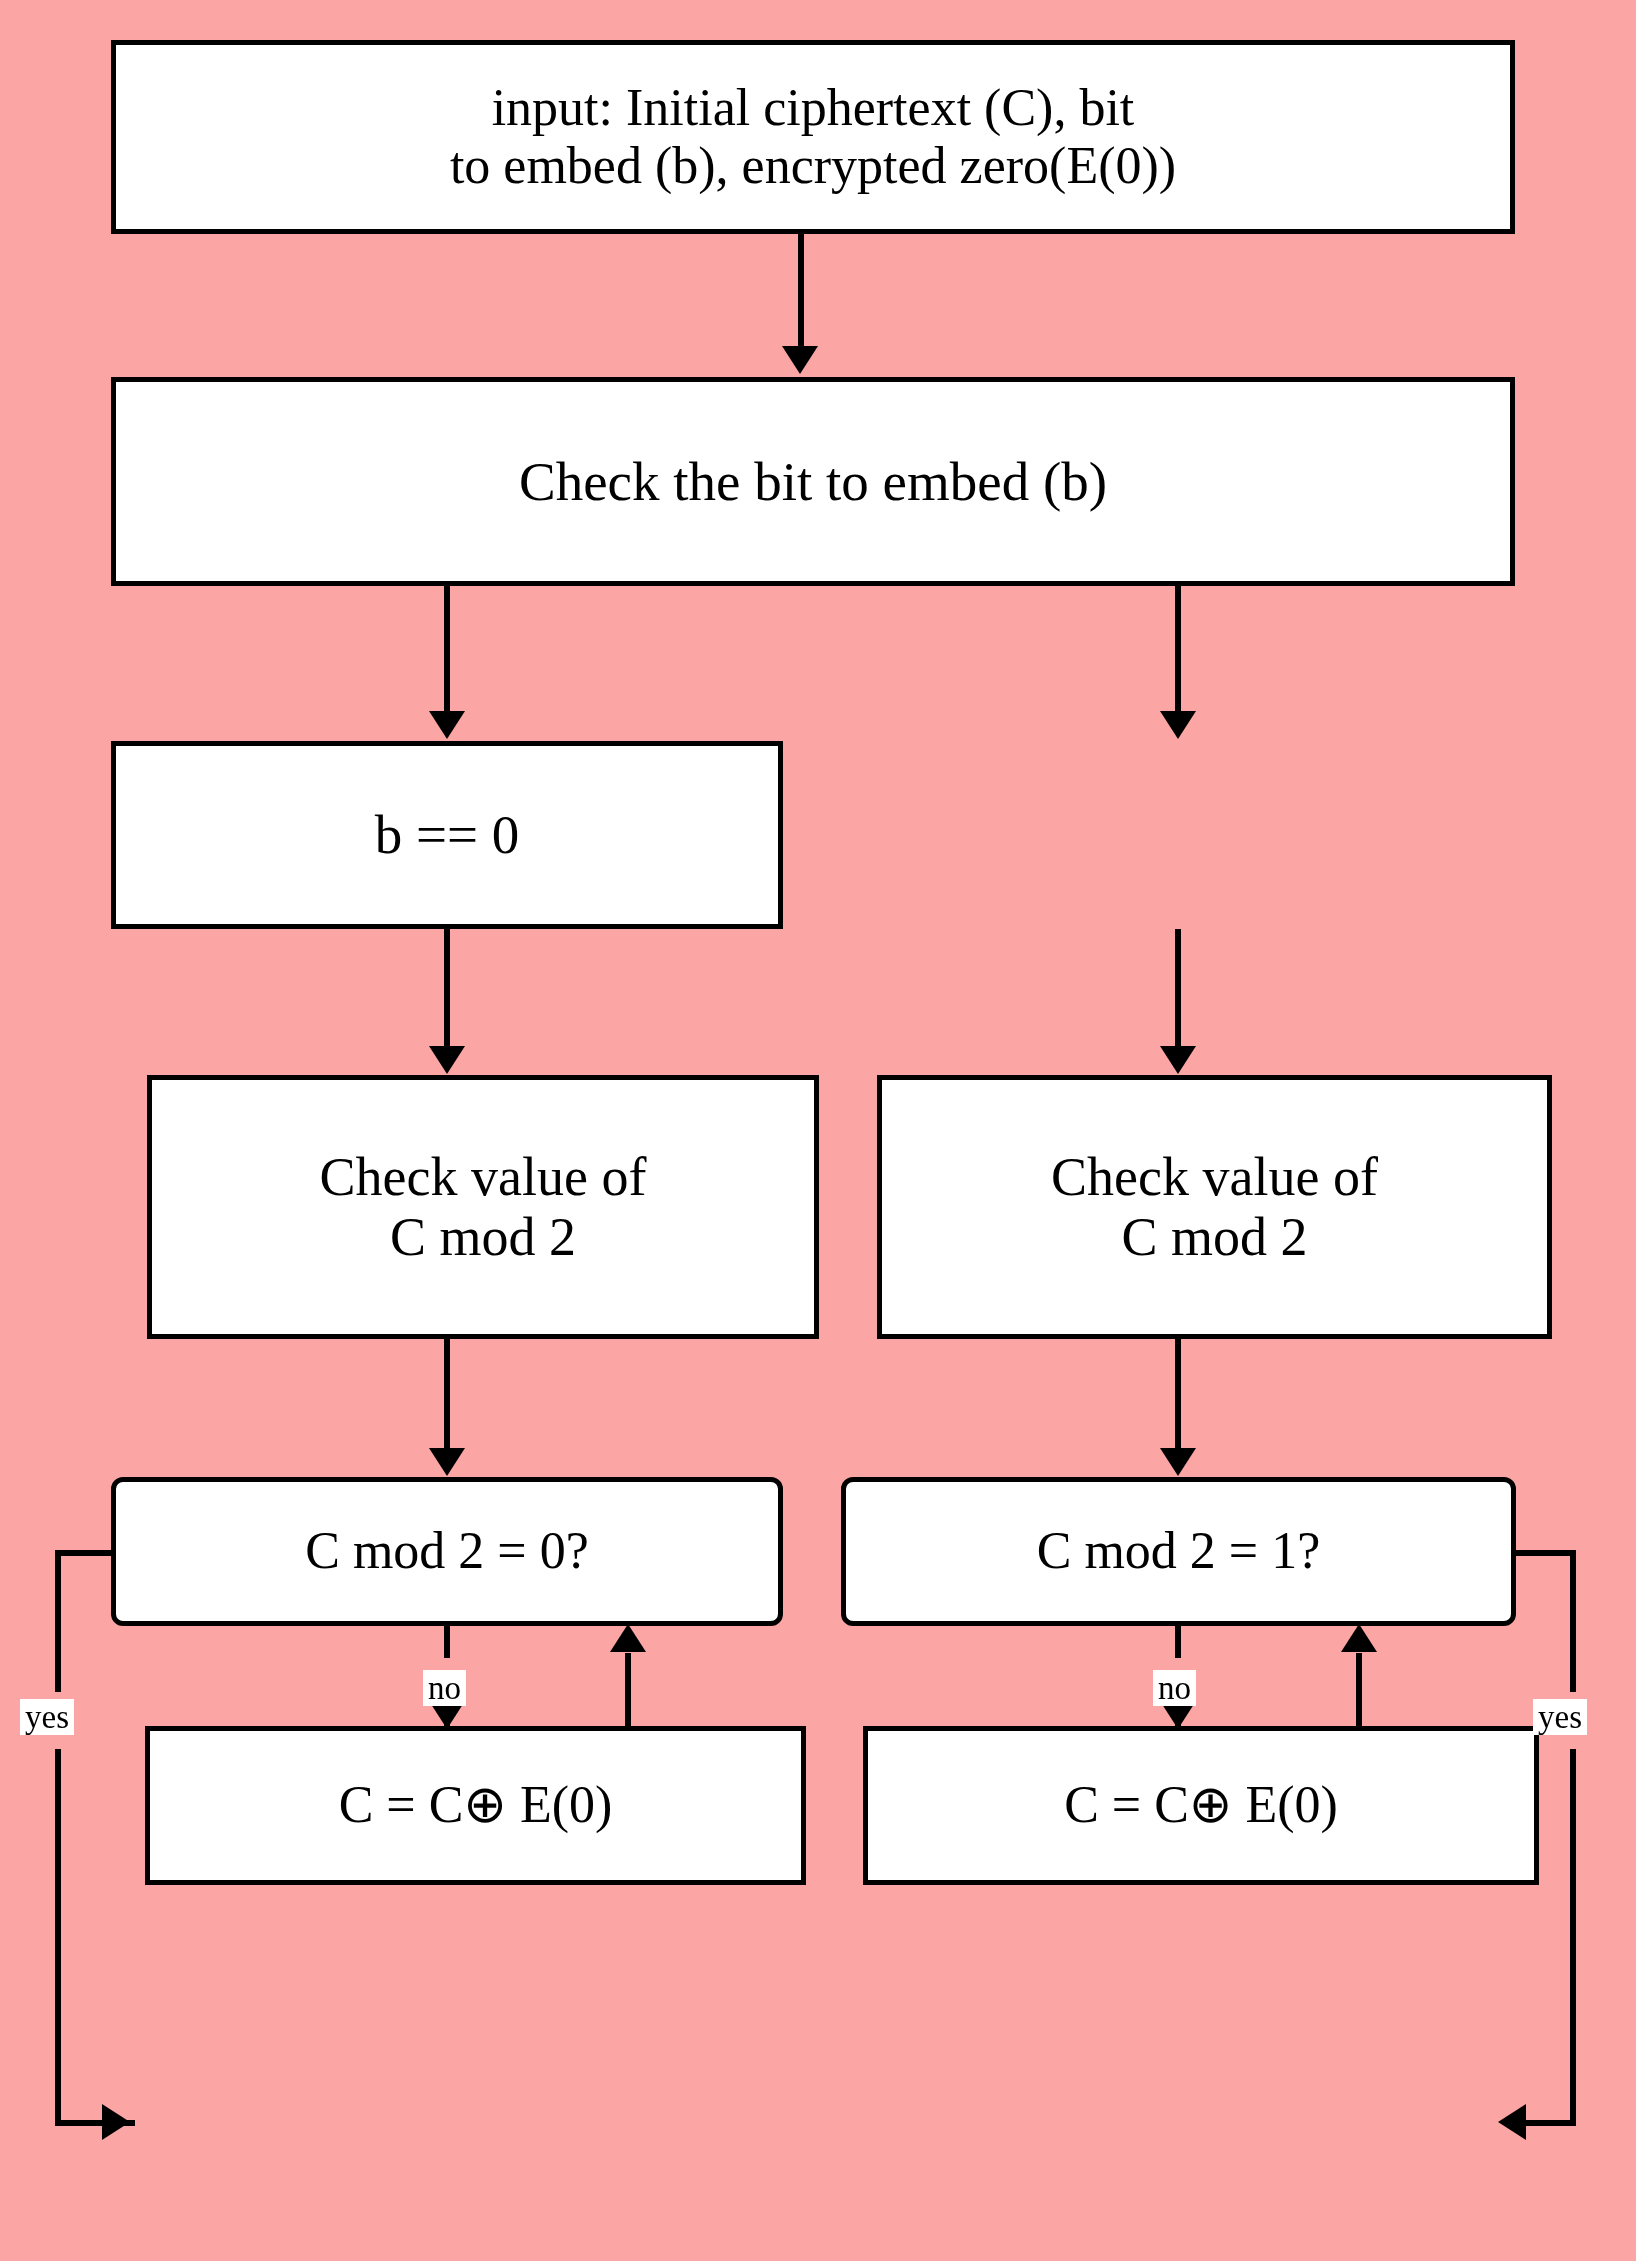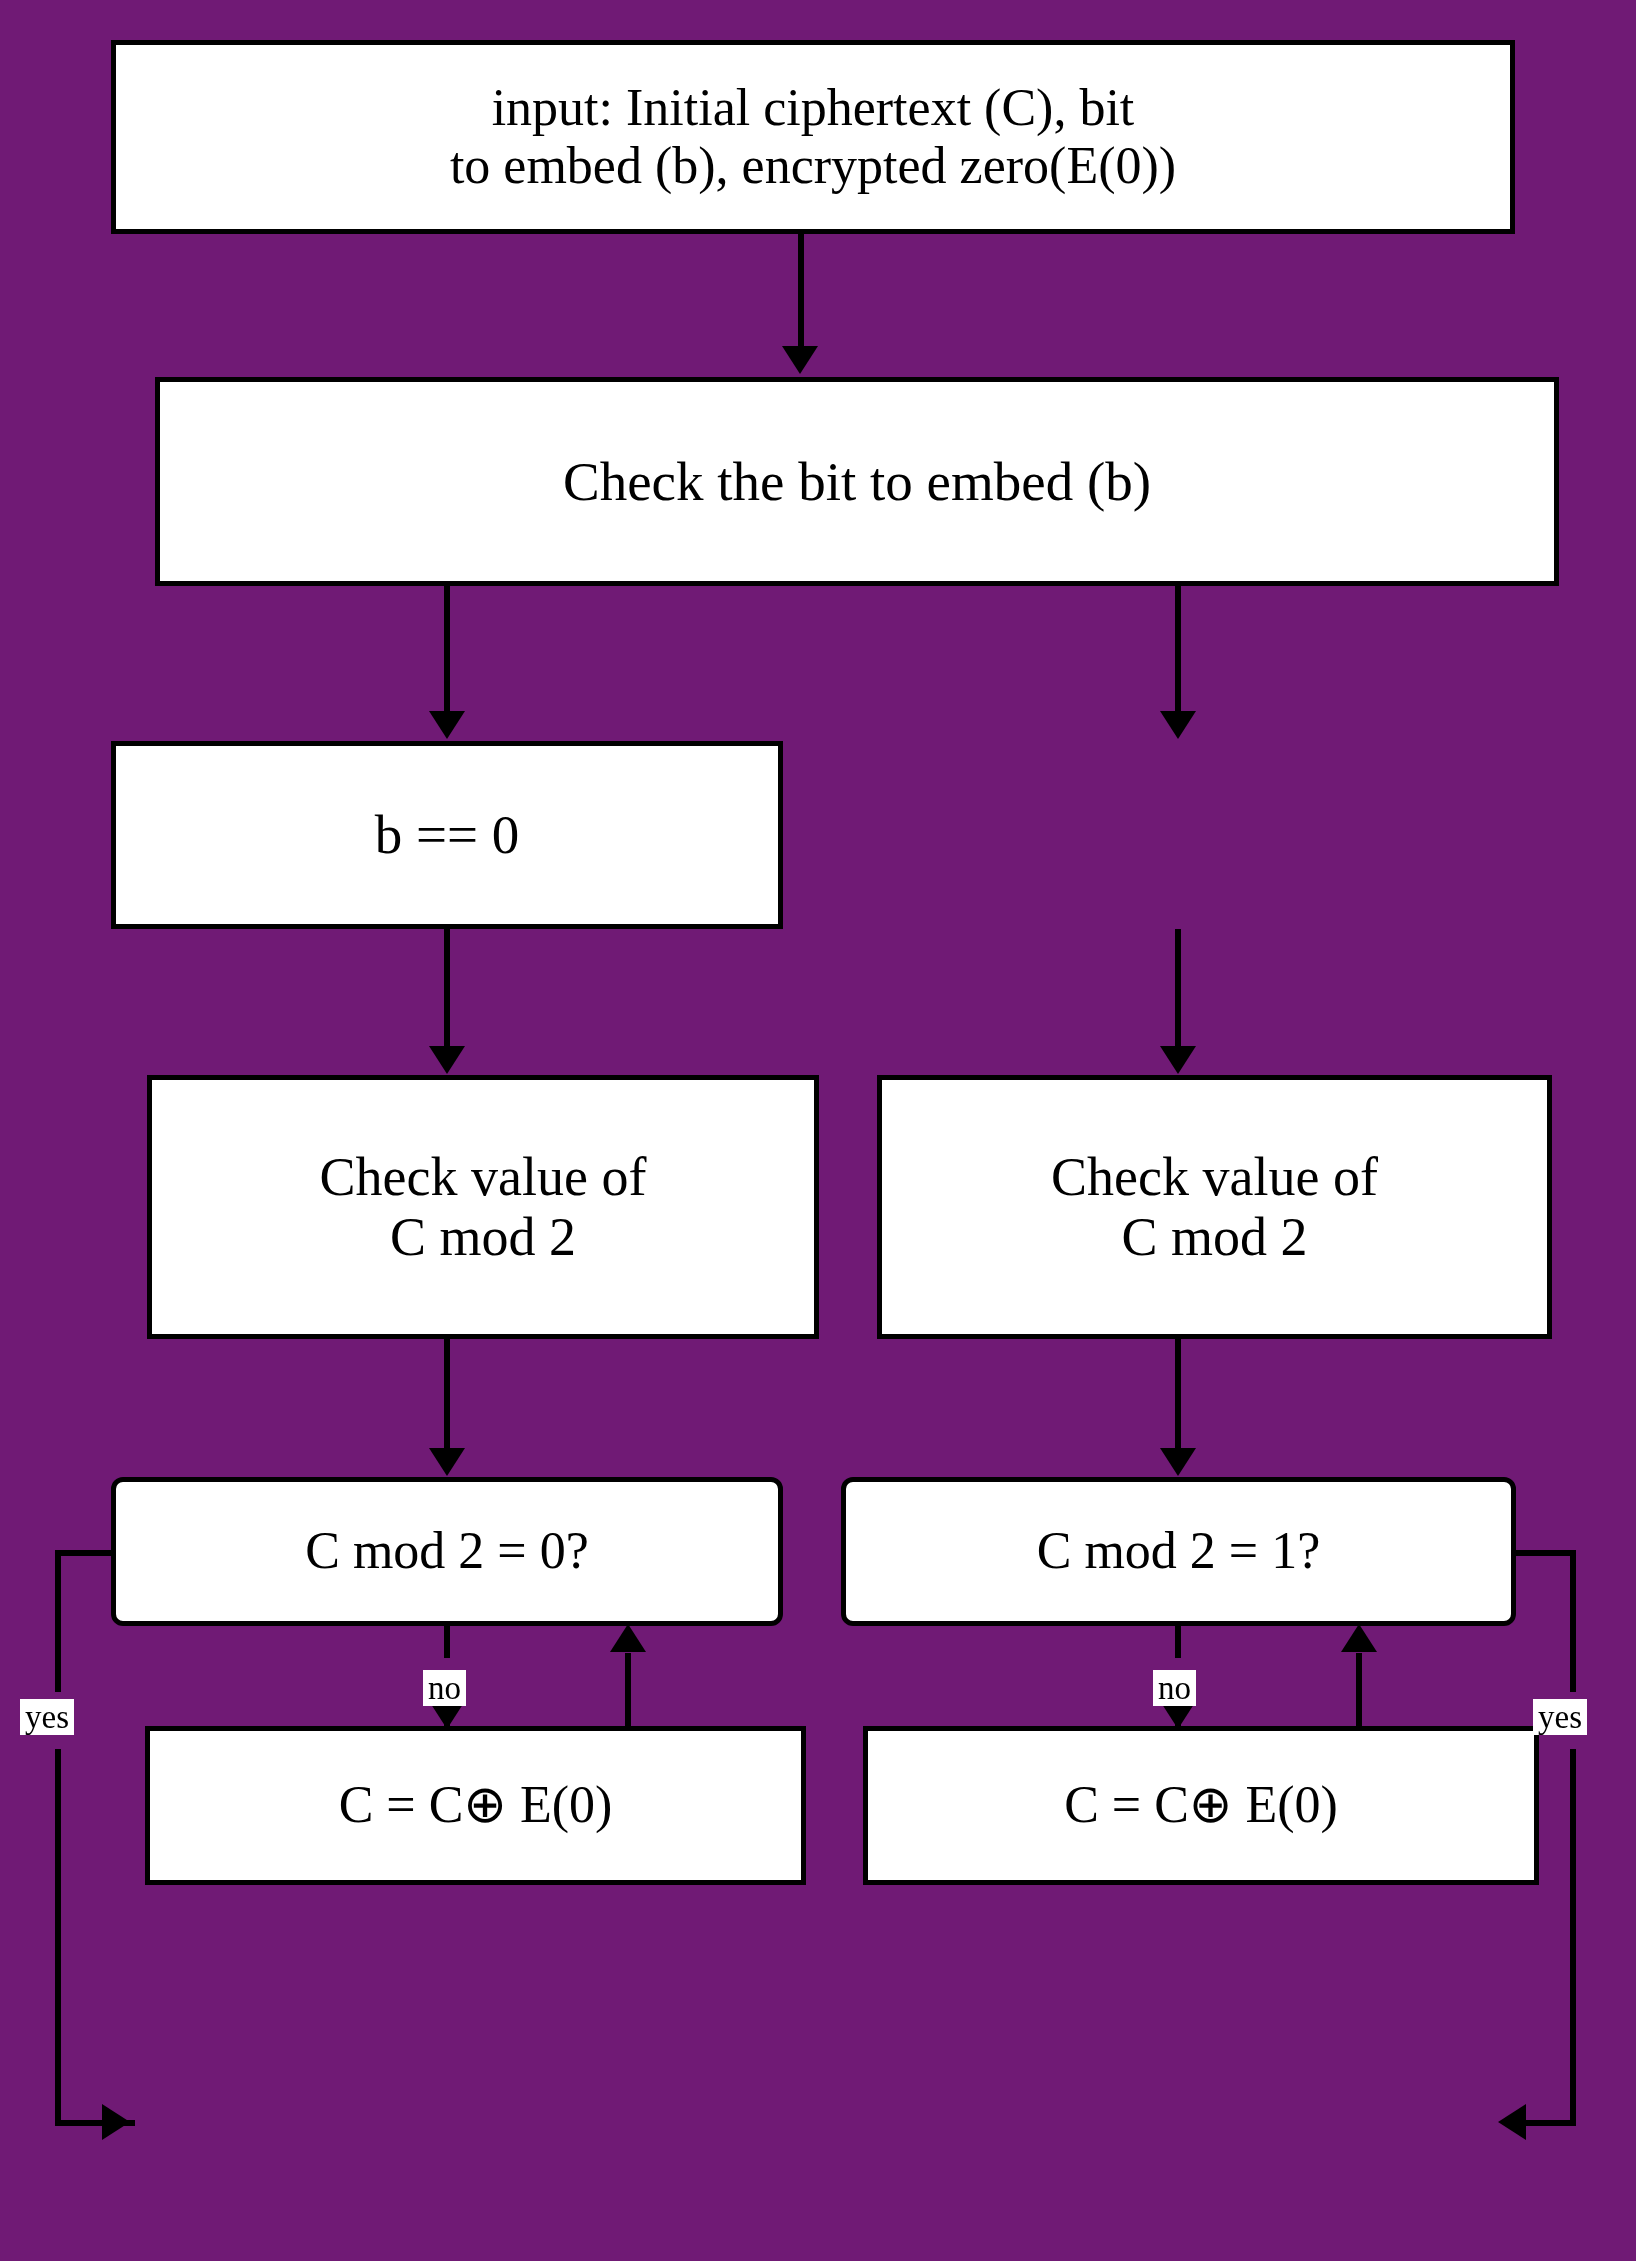--- a/index.html
+++ b/index.html
@@ -1,19 +1,19 @@
 <!DOCTYPE html>
 <html style="font-size:13.4px"><head>
 <meta charset="utf-8">
 <style>
   html,body{margin:0;padding:0;background:#ffffff;}
   #stage{
     position:relative;
     width:1636px;height:2261px;
-    background:#701a75;
+    background:#fca5a5;
     overflow:hidden;
     font-family:"Liberation Serif", serif;
     color:#000000;
   }
   .box{
     position:absolute;
     box-sizing:border-box;
     border:5px solid #000000;
     background:#ffffff;
     display:flex;
@@ -83,21 +83,21 @@
 <div id="stage">
 
   <div class="box t-input" style="left:111px;top:40px;width:1404px;height:194px;">
     <span class="txt">input: Initial ciphertext (C), bit
 to embed (b), encrypted zero(E(0))</span>
   </div>
 
   <div class="vline" style="left:798px;top:234px;height:113px;"></div>
   <div class="arrow-down" style="left:782px;top:346px;"></div>
 
-  <div class="box t-check" style="left:111px;top:377px;width:1404px;height:209px;margin-left:44px;">
+  <div class="box t-check" style="left:111px;top:377px;width:1404px;height:209px;">
     <span class="txt">Check the bit to embed (b)</span>
   </div>
 
   <div class="vline" style="left:444px;top:586px;height:127px;"></div>
   <div class="arrow-down" style="left:429px;top:711px;"></div>
 
   <div class="vline" style="left:1175px;top:586px;height:127px;"></div>
   <div class="arrow-down" style="left:1160px;top:711px;"></div>
 
   <div class="box t-bit" style="left:111px;top:741px;width:672px;height:188px;">

